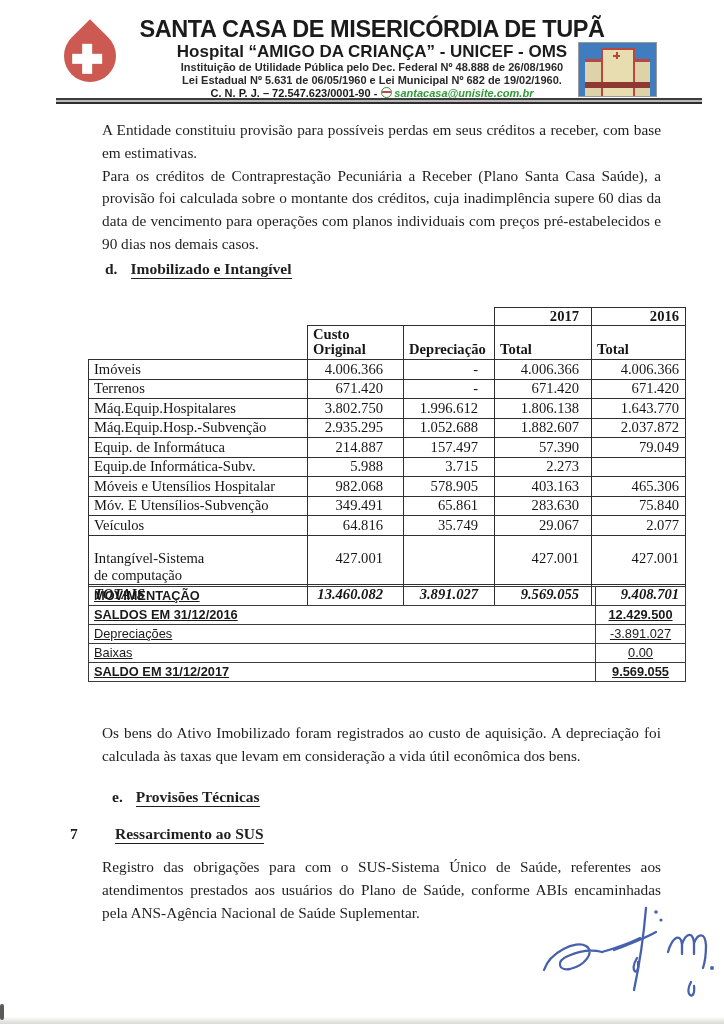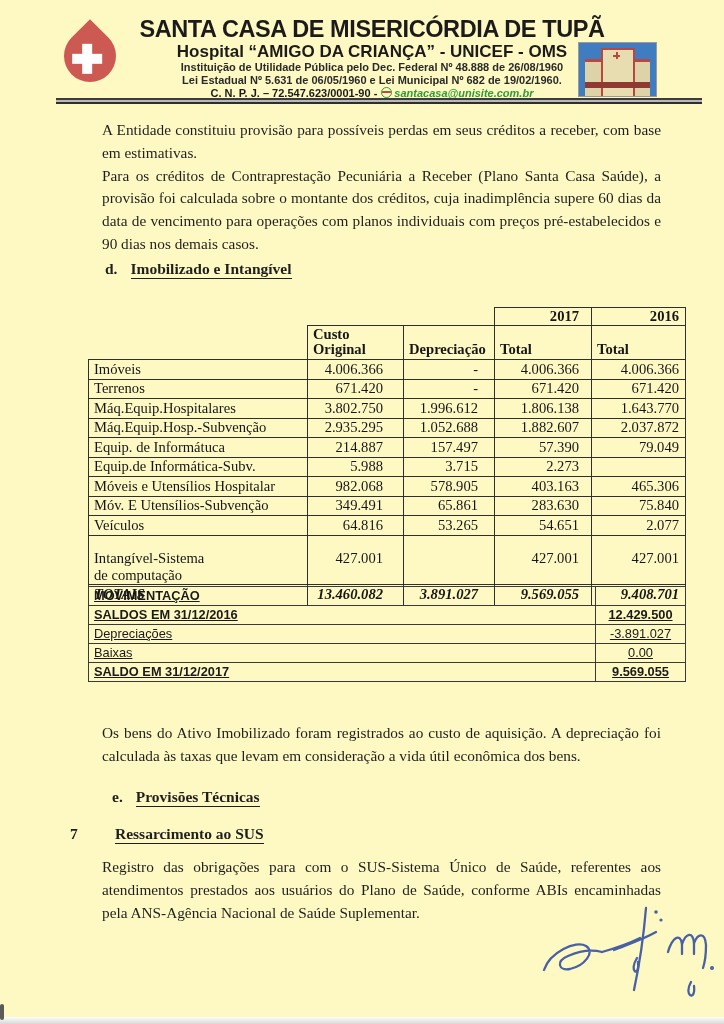--- a/index.html
+++ b/index.html
@@ -1,18 +1,18 @@
 <!DOCTYPE html>
 <html><head>
 <meta charset="utf-8">
 <style>
   html,body{margin:0;padding:0;background:#888;}
   .page{
     position:relative;width:724px;height:1024px;margin:0 auto;
-    background:#fef9c3;overflow:hidden;
+    background:#ffffff;overflow:hidden;
     font-family:"Liberation Serif",serif;color:#1f1f1f;
   }
   
   .logo-drop{position:absolute;left:64px;top:16px;width:52px;height:52px;
     background:#cd5a52;border-radius:0 50% 50% 50%;transform:rotate(45deg);
     transform-origin:50% 50%;margin-top:14px;}
   .logo-cross{position:absolute;left:50%;top:58%;width:30px;height:30px;transform:translate(-50%,-50%) rotate(-45deg);}
   .logo-cross::before{content:"";position:absolute;left:50%;top:0;width:10px;height:30px;background:#fff;transform:translateX(-50%);}
   .logo-cross::after{content:"";position:absolute;top:50%;left:0;height:10px;width:30px;background:#fff;transform:translateY(-50%);}
   .header-text{position:absolute;left:88px;top:16px;width:568px;text-align:center;
@@ -186,22 +186,22 @@
       <tr>
         <td>Móv. E Utensílios-Subvenção</td>
         <td class="num pr-custo">349.491</td>
         <td class="num pr-depr">65.861</td>
         <td class="num pr-t17">283.630</td>
         <td class="num pr-t16">75.840</td>
       </tr>
       <tr>
         <td>Veículos</td>
         <td class="num pr-custo">64.816</td>
-        <td class="num pr-depr">53.265</td>
-        <td class="num pr-t17">54.651</td>
+        <td class="num pr-depr">35.749</td>
+        <td class="num pr-t17">29.067</td>
         <td class="num pr-t16">2.077</td>
       </tr>
       <tr class="tall">
         <td>
               <div>Intangível-Sistema</div>
               <div>de computação</div>
             </td>
         <td class="num pr-custo">427.001</td>
         <td class="num pr-depr"></td>
         <td class="num pr-t17">427.001</td>

